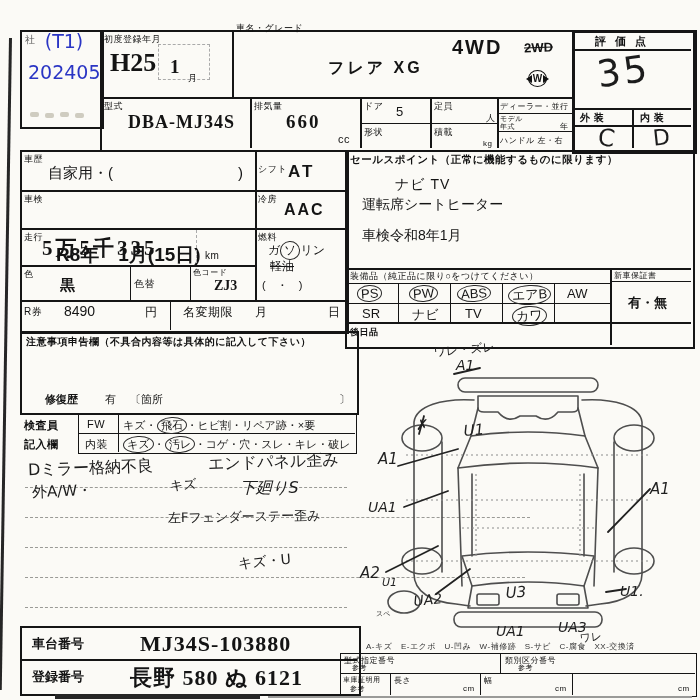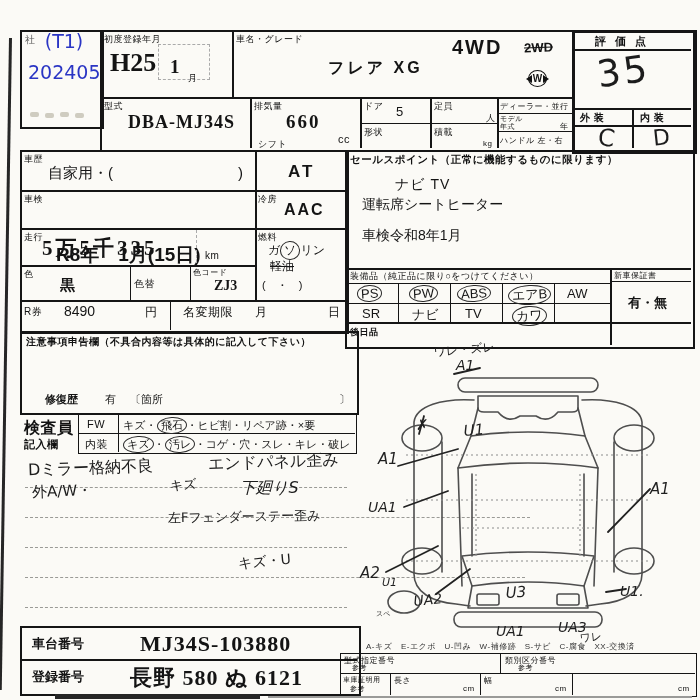--- a/index.html
+++ b/index.html
@@ -48,21 +48,21 @@
 <div class="vl" style="left:360px;top:97px;height:51px;"></div>
 <div class="vl" style="left:430px;top:97px;height:51px;"></div>
 <div class="vl" style="left:497px;top:97px;height:51px;"></div>
 
 <span class="lbl" style="left:104px;top:33px;">初度登録年月</span>
 <span class="val serifv" style="left:110px;top:48px;font-size:26px;">H25</span>
 <div class="dash-box" style="left:158px;top:44px;width:50px;height:34px;"></div>
 <span class="val serifv" style="left:170px;top:56px;font-size:19px;">1</span>
 <span class="lbl" style="left:188px;top:72px;">月</span>
 
-<span class="lbl" style="left:236px;top:33px;text-align:right;">車名・グレード</span>
+<span class="lbl" style="left:236px;top:22px;text-align:right;">車名・グレード</span>
 <span class="val" style="left:328px;top:58px;font-size:16px;letter-spacing:3px;font-weight:bold;">フレア XG</span>
 <span class="val" style="left:452px;top:36px;font-size:20px;font-weight:bold;letter-spacing:2px;">4WD</span>
 <span class="val strike" style="left:524px;top:40px;font-size:13px;font-weight:bold;transform:rotate(-2deg);">2WD</span>
 <span class="emblem" style="left:528px;top:70px;">W</span>
 
 <span class="lbl" style="left:104px;top:100px;">型式</span>
 <span class="val serifv" style="left:128px;top:112px;font-size:18px;letter-spacing:1px;">DBA-MJ34S</span>
 <span class="lbl" style="left:254px;top:100px;">排気量</span>
 <span class="val serifv" style="left:286px;top:111px;font-size:19px;letter-spacing:2px;">660</span>
 <span class="lbl" style="left:338px;top:133px;font-size:11px;">cc</span>
@@ -98,21 +98,21 @@
 <div class="box" style="left:20px;top:150px;width:325px;height:180px;"></div>
 <div class="hl" style="left:20px;top:190px;width:325px;"></div>
 <div class="hl" style="left:20px;top:228px;width:325px;"></div>
 <div class="hl" style="left:20px;top:265px;width:235px;"></div>
 <div class="hl" style="left:20px;top:300px;width:325px;"></div>
 <div class="vl" style="left:255px;top:150px;height:150px;"></div>
 
 <span class="lbl" style="left:24px;top:153px;">車歴</span>
 <span class="val" style="left:48px;top:164px;font-size:15px;">自家用・(</span>
 <span class="val" style="left:238px;top:164px;font-size:15px;">)</span>
-<span class="lbl" style="left:258px;top:138px;">シフト</span>
+<span class="lbl" style="left:258px;top:163px;">シフト</span>
 <span class="val" style="left:288px;top:162px;font-size:17px;font-weight:bold;letter-spacing:3px;">AT</span>
 
 <span class="lbl" style="left:24px;top:193px;">車検</span>
 <span class="val" style="left:56px;top:200px;font-size:19px;font-weight:bold;margin-top:42px;">R8年　1月(15日)</span>
 <span class="lbl" style="left:258px;top:193px;">冷房</span>
 <span class="val" style="left:284px;top:201px;font-size:16px;font-weight:bold;letter-spacing:2px;">AAC</span>
 
 <span class="lbl" style="left:24px;top:231px;">走行</span>
 <span class="val serifv" style="left:42px;top:234px;font-size:21px;letter-spacing:3px;">5万5千335</span>
 <span class="lbl" style="left:205px;top:250px;font-size:10px;">km</span>
@@ -176,21 +176,21 @@
 <div class="box" style="left:20px;top:331px;width:335px;height:80px;"></div>
 <span class="lbl" style="left:26px;top:335px;font-size:10px;font-weight:bold;">注意事項申告欄（不具合内容等は具体的に記入して下さい）</span>
 <span class="val" style="left:45px;top:392px;font-size:11px;font-weight:bold;">修復歴</span>
 <span class="val" style="left:105px;top:392px;font-size:11px;">有</span>
 <span class="val" style="left:130px;top:392px;font-size:11px;">〔箇所</span>
 <span class="val" style="left:339px;top:392px;font-size:11px;">〕</span>
 
 <div class="box" style="left:78px;top:414px;width:277px;height:38px;border-width:1.5px;"></div>
 <div class="vl" style="left:118px;top:414px;height:38px;width:1px;"></div>
 <div class="hl" style="left:78px;top:433px;width:277px;height:1px;"></div>
-<span class="lbl" style="left:24px;top:418px;font-size:16px;font-weight:bold;">検査員</span>
+<span class="lbl" style="left:24px;top:418px;font-size:11px;font-weight:bold;">検査員</span>
 <span class="lbl" style="left:24px;top:437px;font-size:11px;font-weight:bold;">記入欄</span>
 <span class="lbl" style="left:87px;top:418px;font-size:11px;">FW</span>
 <span class="lbl" style="left:85px;top:437px;font-size:11px;">内装</span>
 
 <div class="abs" style="left:123px;top:417px;font-size:11px;white-space:nowrap;">
   <span>キズ</span><span>・</span><span class="circ">飛石</span><span>・</span><span>ヒビ割</span><span>・</span><span>リペア跡</span><span>・</span><span>×要</span>
 </div>
 <div class="abs" style="left:123px;top:436px;font-size:11px;white-space:nowrap;">
   <span class="circ">キズ</span><span>・</span><span class="circ">汚レ</span><span>・</span><span>コゲ</span><span>・</span><span>穴</span><span>・</span><span>スレ</span><span>・</span><span>キレ</span><span>・</span><span>破レ</span>
 </div>

